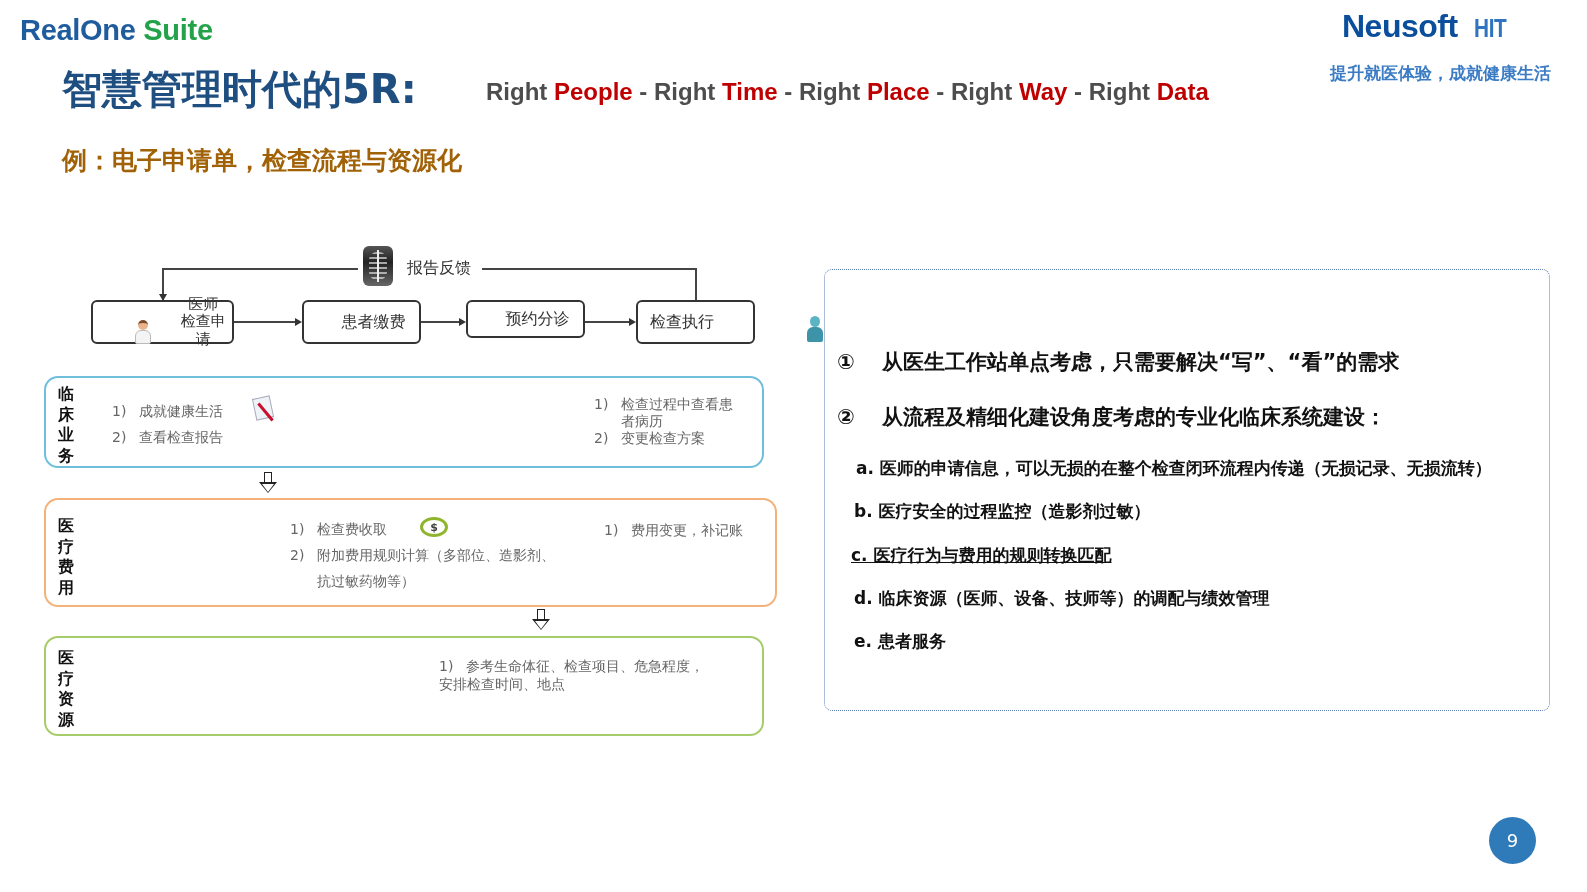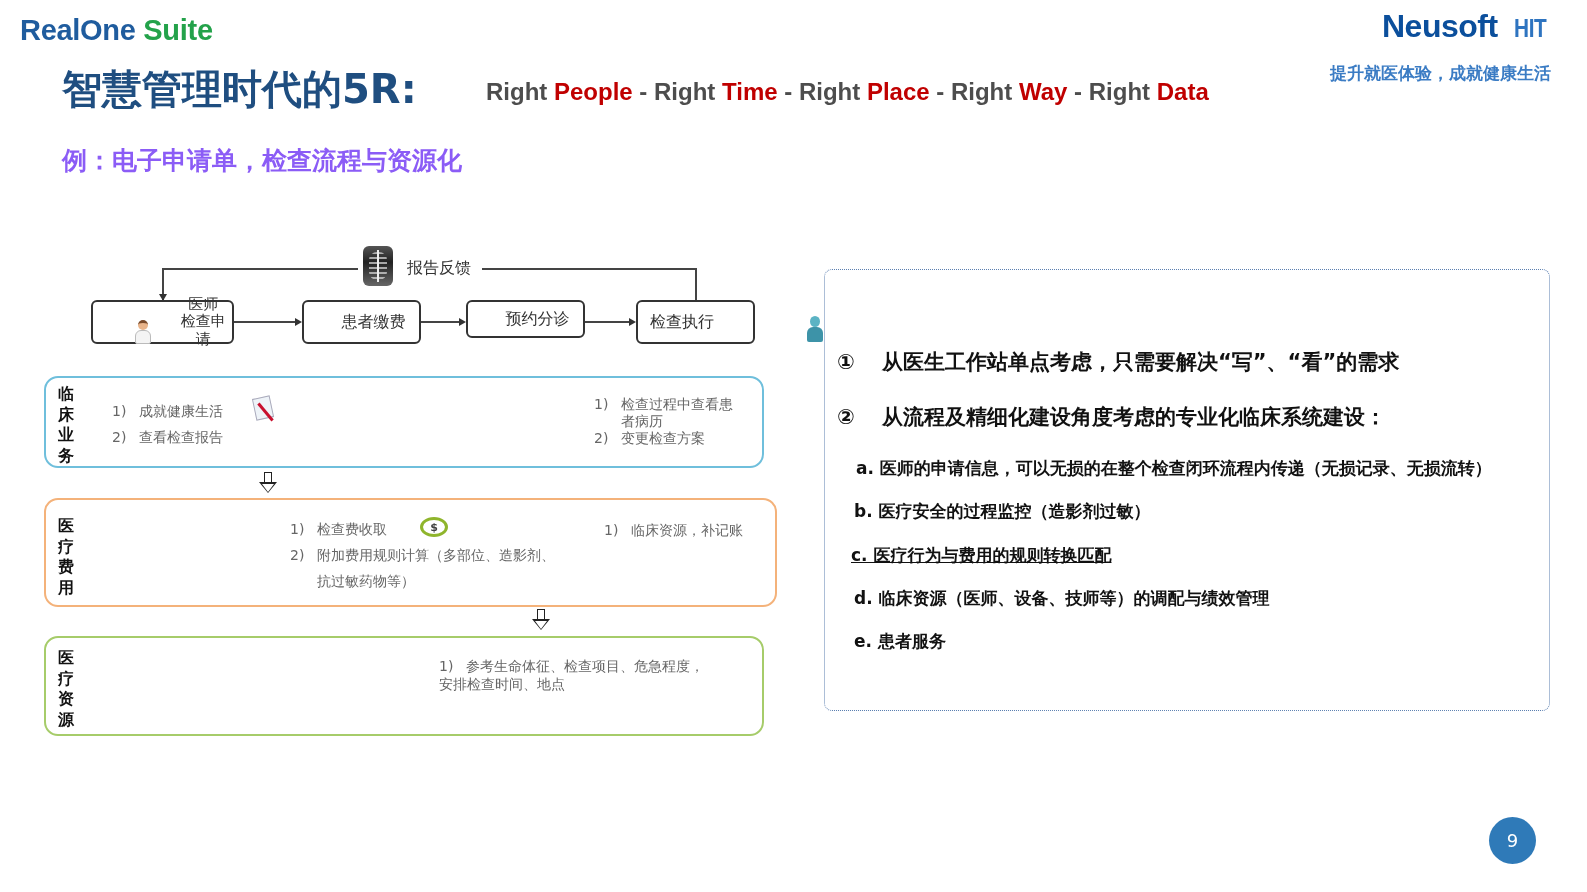--- a/index.html
+++ b/index.html
@@ -10,25 +10,25 @@
 
   
   .brand { left: 20px; top: 14px; font-size: 29px; font-weight: bold; letter-spacing: -0.3px; font-family: "Liberation Sans", "DejaVu Sans", sans-serif; }
   .brand .b1 { color: #1f5c9e; }
   .brand .b2 { color: #23a24a; }
 
   .title { left: 62px; top: 62px; font-size: 40px; font-weight: bold; color: #1f4e80; letter-spacing: 0px; }
   .rights { left: 486px; top: 78px; font-size: 24px; font-weight: bold; color: #4d4d4d; font-family: "Liberation Sans", "DejaVu Sans", sans-serif; white-space: nowrap; }
   .rights .hl { color: #c00000; }
 
-  .logo { left: 1342px; top: 8px; font-size: 32px; font-weight: bold; color: #0b4f9c; font-family: "Liberation Sans", sans-serif; letter-spacing: -0.5px; margin-left: 40px; }
+  .logo { left: 1342px; top: 8px; font-size: 32px; font-weight: bold; color: #0b4f9c; font-family: "Liberation Sans", sans-serif; letter-spacing: -0.5px; }
   .logo .hit { color: #2e74c0; font-size: 26px; margin-left: 12px; font-family: "Liberation Sans Narrow","Liberation Sans", sans-serif; transform: scaleX(0.8); display: inline-block; }
   .slogan { left: 1302px; top: 62px; font-size: 17px; font-weight: bold; color: #3b7cc4; white-space: nowrap; margin-left: 28px; }
 
-  .subtitle { left: 62px; top: 144px; font-size: 25px; font-weight: bold; color: #8b5cf6; }
+  .subtitle { left: 62px; top: 144px; font-size: 25px; font-weight: bold; color: #a16207; }
 
   
   .flow-box { border: 2px solid #333; border-radius: 6px; background: #fff; display: flex; align-items: center; justify-content: center; font-size: 16px; color: #333; text-align: center; line-height: 1.15; padding-left: 24px; }
   .line-h { height: 1.5px; background: #444; }
   .line-v { width: 1.5px; background: #444; }
   .arrowhead { width: 0; height: 0; border-top: 4px solid transparent; border-bottom: 4px solid transparent; border-left: 7px solid #333; }
   .arrowhead-down { width: 0; height: 0; border-left: 4px solid transparent; border-right: 4px solid transparent; border-top: 7px solid #333; }
 
   .xray { width: 30px; height: 40px; border-radius: 6px; background: linear-gradient(180deg,#555,#222 40%,#666); position: relative; overflow: hidden; }
   .xray::before { content: ""; position: absolute; left: 6px; right: 6px; top: 6px; bottom: 6px; background: repeating-linear-gradient(180deg, #ddd 0 2px, transparent 2px 5px); opacity: 0.7; border-radius: 8px; }
@@ -170,21 +170,21 @@
     <div>费</div>
     <div>用</div>
   </div>
   <div class="lane-text" style="left:244px; top:16px; line-height:26px;">
     <div><span class="num">1)</span><span>检查费收取</span></div>
     <div><span class="num">2)</span><span>附加费用规则计算（多部位、造影剂、</span></div>
     <div class="indent">抗过敏药物等）</div>
   </div>
   <div class="abs money-icon" style="left:374px; top:17px;">$</div>
   <div class="lane-text" style="left:558px; top:20px;">
-    <div><span class="num">1)</span><span>临床资源，补记账</span></div>
+    <div><span class="num">1)</span><span>费用变更，补记账</span></div>
   </div>
 </div>
 
 <div class="down-arrow" style="left:532px; top:609px;">
     <div class="stem"></div>
     <div class="tip"></div>
     <div class="tip-in"></div>
   </div>
 
 <div class="abs lane green" style="left:44px; top:636px; width:720px; height:100px;">

